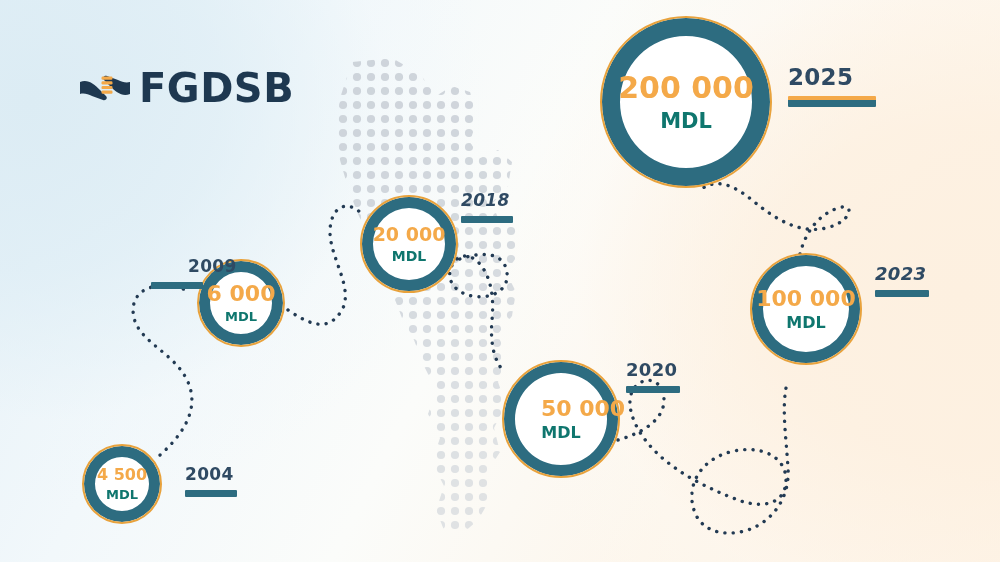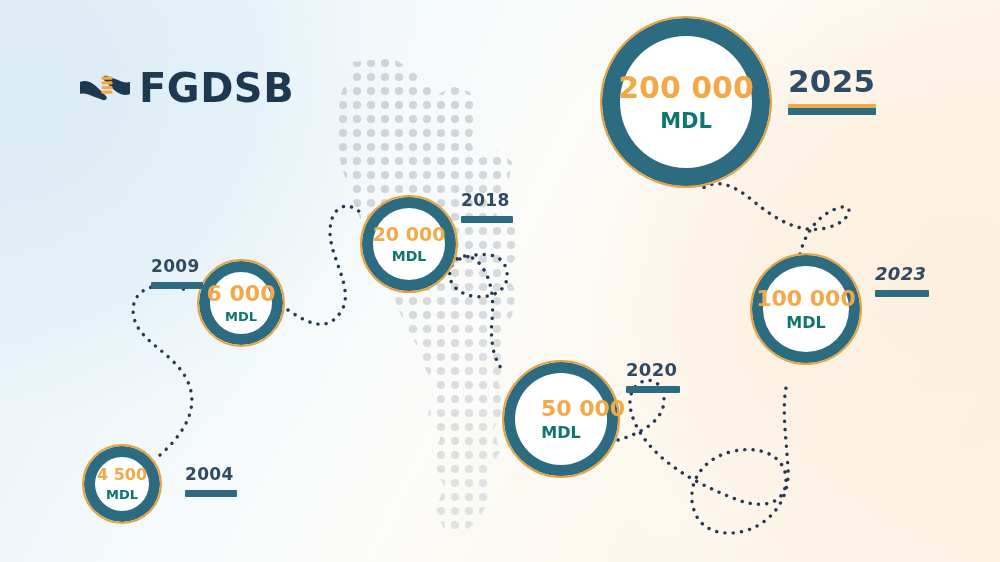--- a/index.html
+++ b/index.html
@@ -194,29 +194,29 @@
   <div class="year" style="left:185px; top:466px; width:52px;">
     <span class="year-text" style="font-size:17px;">2004</span>
     <span class="rule"></span>
   </div>
 
   <div class="node" style="left:197px; top:259px; width:88px; height:88px;">
     <span class="amount" style="font-size:22px;">6 000</span>
     <span class="currency" style="font-size:13px;">MDL</span>
   </div>
   <div class="year" style="left:151px; top:258px; width:52px;">
-    <span class="year-text" style="font-size:17px;">2009</span>
+    <span class="year-text" style="font-size:17px;margin-left:37px;">2009</span>
     <span class="rule"></span>
   </div>
 
   <div class="node" style="left:360px; top:195px; width:98px; height:98px;">
     <span class="amount" style="font-size:19px;">20 000</span>
     <span class="currency" style="font-size:14px;">MDL</span>
   </div>
-  <div class="year" style="left:461px; top:192px; width:52px;">
+  <div class="year" style="left:461px; top:192px; width:52px;font-style:italic;">
     <span class="year-text" style="font-size:17px;">2018</span>
     <span class="rule"></span>
   </div>
 
   <div class="node" style="left:502px; top:360px; width:118px; height:118px;">
     <span class="amount" style="font-size:22px;margin-left:44px;">50 000</span>
     <span class="currency" style="font-size:16px;">MDL</span>
   </div>
   <div class="year" style="left:626px; top:361px; width:54px;">
     <span class="year-text" style="font-size:18px;">2020</span>
@@ -230,17 +230,17 @@
   <div class="year" style="left:875px; top:265px; width:54px;font-style:italic;">
     <span class="year-text" style="font-size:18px;">2023</span>
     <span class="rule"></span>
   </div>
 
   <div class="node big" style="left:600px; top:16px; width:172px; height:172px;">
     <span class="amount" style="font-size:30px;">200 000</span>
     <span class="currency" style="font-size:21px; margin-top:8px;">MDL</span>
   </div>
   <div class="year accent" style="left:788px; top:66px; width:88px;">
-    <span class="year-text" style="font-size:31px;">2025</span>
+    <span class="year-text" style="font-size:23px;">2025</span>
     <span class="rule"></span>
   </div>
 
 </div>
 
 </body></html>

